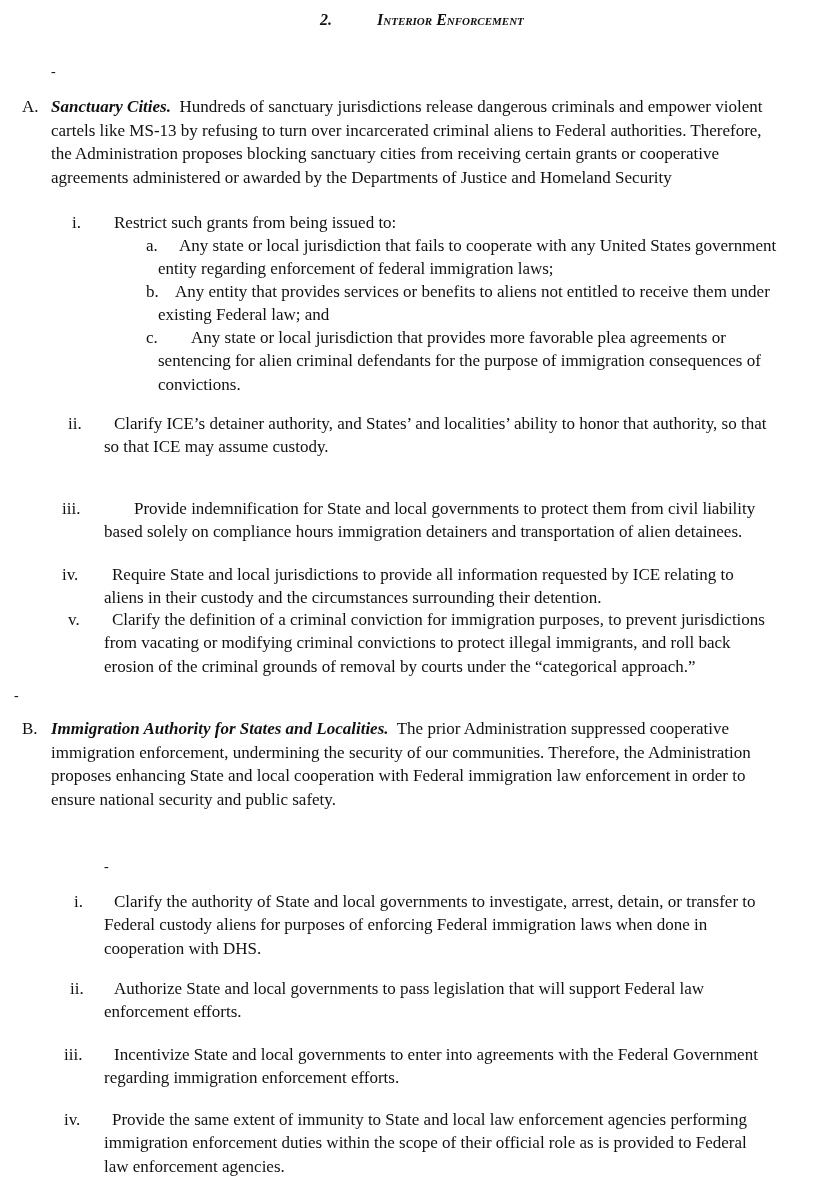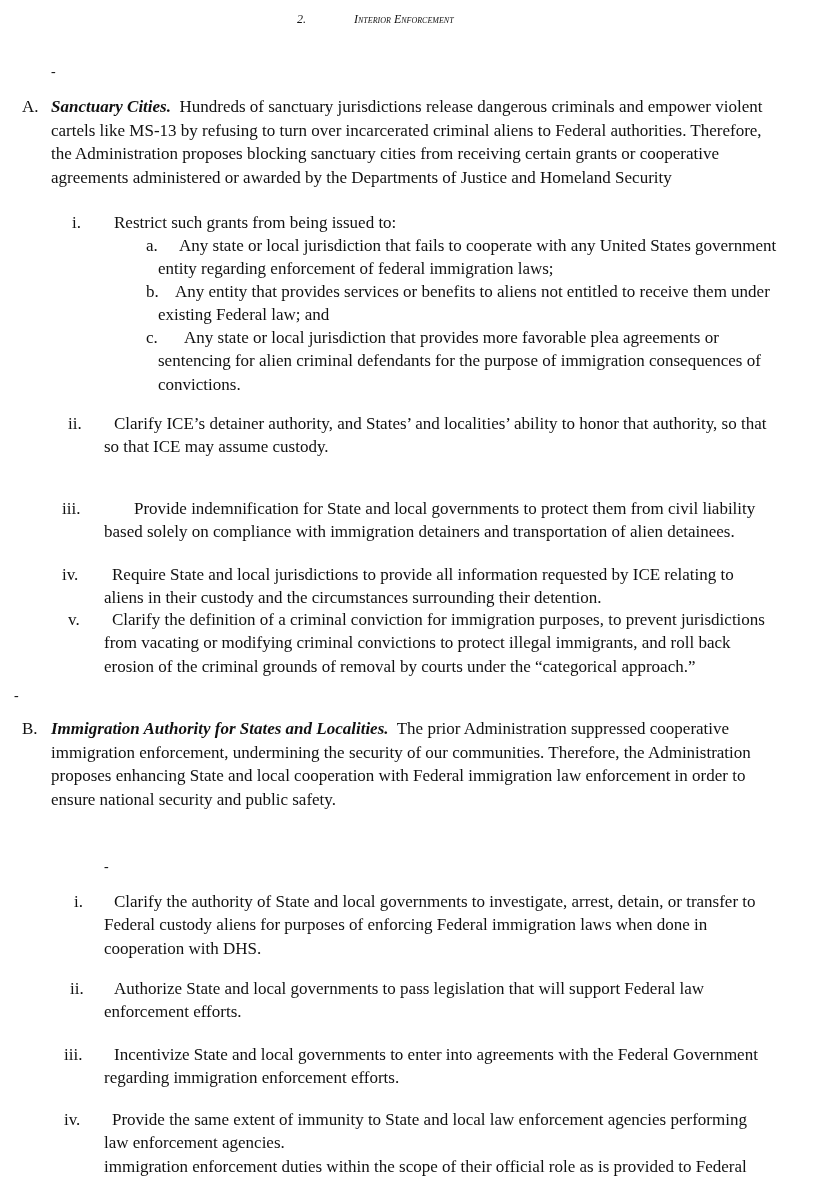--- a/index.html
+++ b/index.html
@@ -2,21 +2,21 @@
 <html><head>
 <meta charset="utf-8">
 <style>
   html, body { margin: 0; padding: 0; background: #ffffff; }
   body {
     width: 839px; height: 1200px; overflow: hidden; position: relative;
     font-family: "Liberation Serif", "DejaVu Serif", serif;
     color: #111111; font-size: 17px; line-height: 23.5px;
   }
   .abs { position: absolute; white-space: nowrap; }
-  .heading { top: 8px; left: 297px; font-weight: normal; font-style: italic; font-size: 12px; }
+  .heading { top: 8px; left: 320px; font-weight: bold; font-style: italic; font-size: 16px; }
   .heading .num { display: inline-block; width: 57px; }
   .heading .sc { font-variant: small-caps; }
   .dash { font-size: 14px; }
   .para { position: absolute; white-space: normal; }
   .label { position: absolute; }
   .bold-italic { font-weight: bold; font-style: italic; }
   .line { display: block; white-space: nowrap; }
 </style>
 </head>
 <body>
@@ -50,42 +50,42 @@
 
 <div class="label" style="top:280px;left:146px;">b.</div>
 <div class="para" style="top:280px;left:175px;">
   <span class="line">Any entity that provides services or benefits to aliens not entitled to receive them under</span>
 </div>
 <div class="para" style="top:303px;left:158px;">
   <span class="line">existing Federal law; and</span>
 </div>
 
 <div class="label" style="top:326px;left:146px;">c.</div>
-<div class="para" style="top:326px;left:184px;">
+<div class="para" style="top:326px;left:191px;">
   <span class="line">Any state or local jurisdiction that provides more favorable plea agreements or</span>
 </div>
 <div class="para" style="top:349px;left:158px;">
   <span class="line">sentencing for alien criminal defendants for the purpose of immigration consequences of</span>
   <span class="line">convictions.</span>
 </div>
 
 <div class="label" style="top:412px;left:68px;">ii.</div>
 <div class="para" style="top:412px;left:114px;">
   <span class="line">Clarify ICE’s detainer authority, and States’ and localities’ ability to honor that authority, so that</span>
 </div>
 <div class="para" style="top:435px;left:104px;">
   <span class="line">so that ICE may assume custody.</span>
 </div>
 
 <div class="label" style="top:497px;left:62px;">iii.</div>
 <div class="para" style="top:497px;left:114px;margin-left:20px;">
   <span class="line">Provide indemnification for State and local governments to protect them from civil liability</span>
 </div>
 <div class="para" style="top:520px;left:104px;">
-  <span class="line">based solely on compliance with immigration detainers and transportation of alien detainees.</span>
+  <span class="line">based solely on compliance hours immigration detainers and transportation of alien detainees.</span>
 </div>
 
 <div class="label" style="top:563px;left:62px;">iv.</div>
 <div class="para" style="top:563px;left:112px;">
   <span class="line">Require State and local jurisdictions to provide all information requested by ICE relating to</span>
 </div>
 <div class="para" style="top:586px;left:104px;">
   <span class="line">aliens in their custody and the circumstances surrounding their detention.</span>
 </div>
 
@@ -133,15 +133,15 @@
 </div>
 <div class="para" style="top:1066px;left:104px;">
   <span class="line">regarding immigration enforcement efforts.</span>
 </div>
 
 <div class="label" style="top:1108px;left:64px;">iv.</div>
 <div class="para" style="top:1108px;left:112px;">
   <span class="line">Provide the same extent of immunity to State and local law enforcement agencies performing</span>
 </div>
 <div class="para" style="top:1131px;left:104px;">
+  <span class="line">immigration enforcement duties within the scope of their official role as is provided to Federal</span>
   <span class="line">law enforcement agencies.</span>
-  <span class="line">immigration enforcement duties within the scope of their official role as is provided to Federal</span>
 </div>
 
 </body></html>

